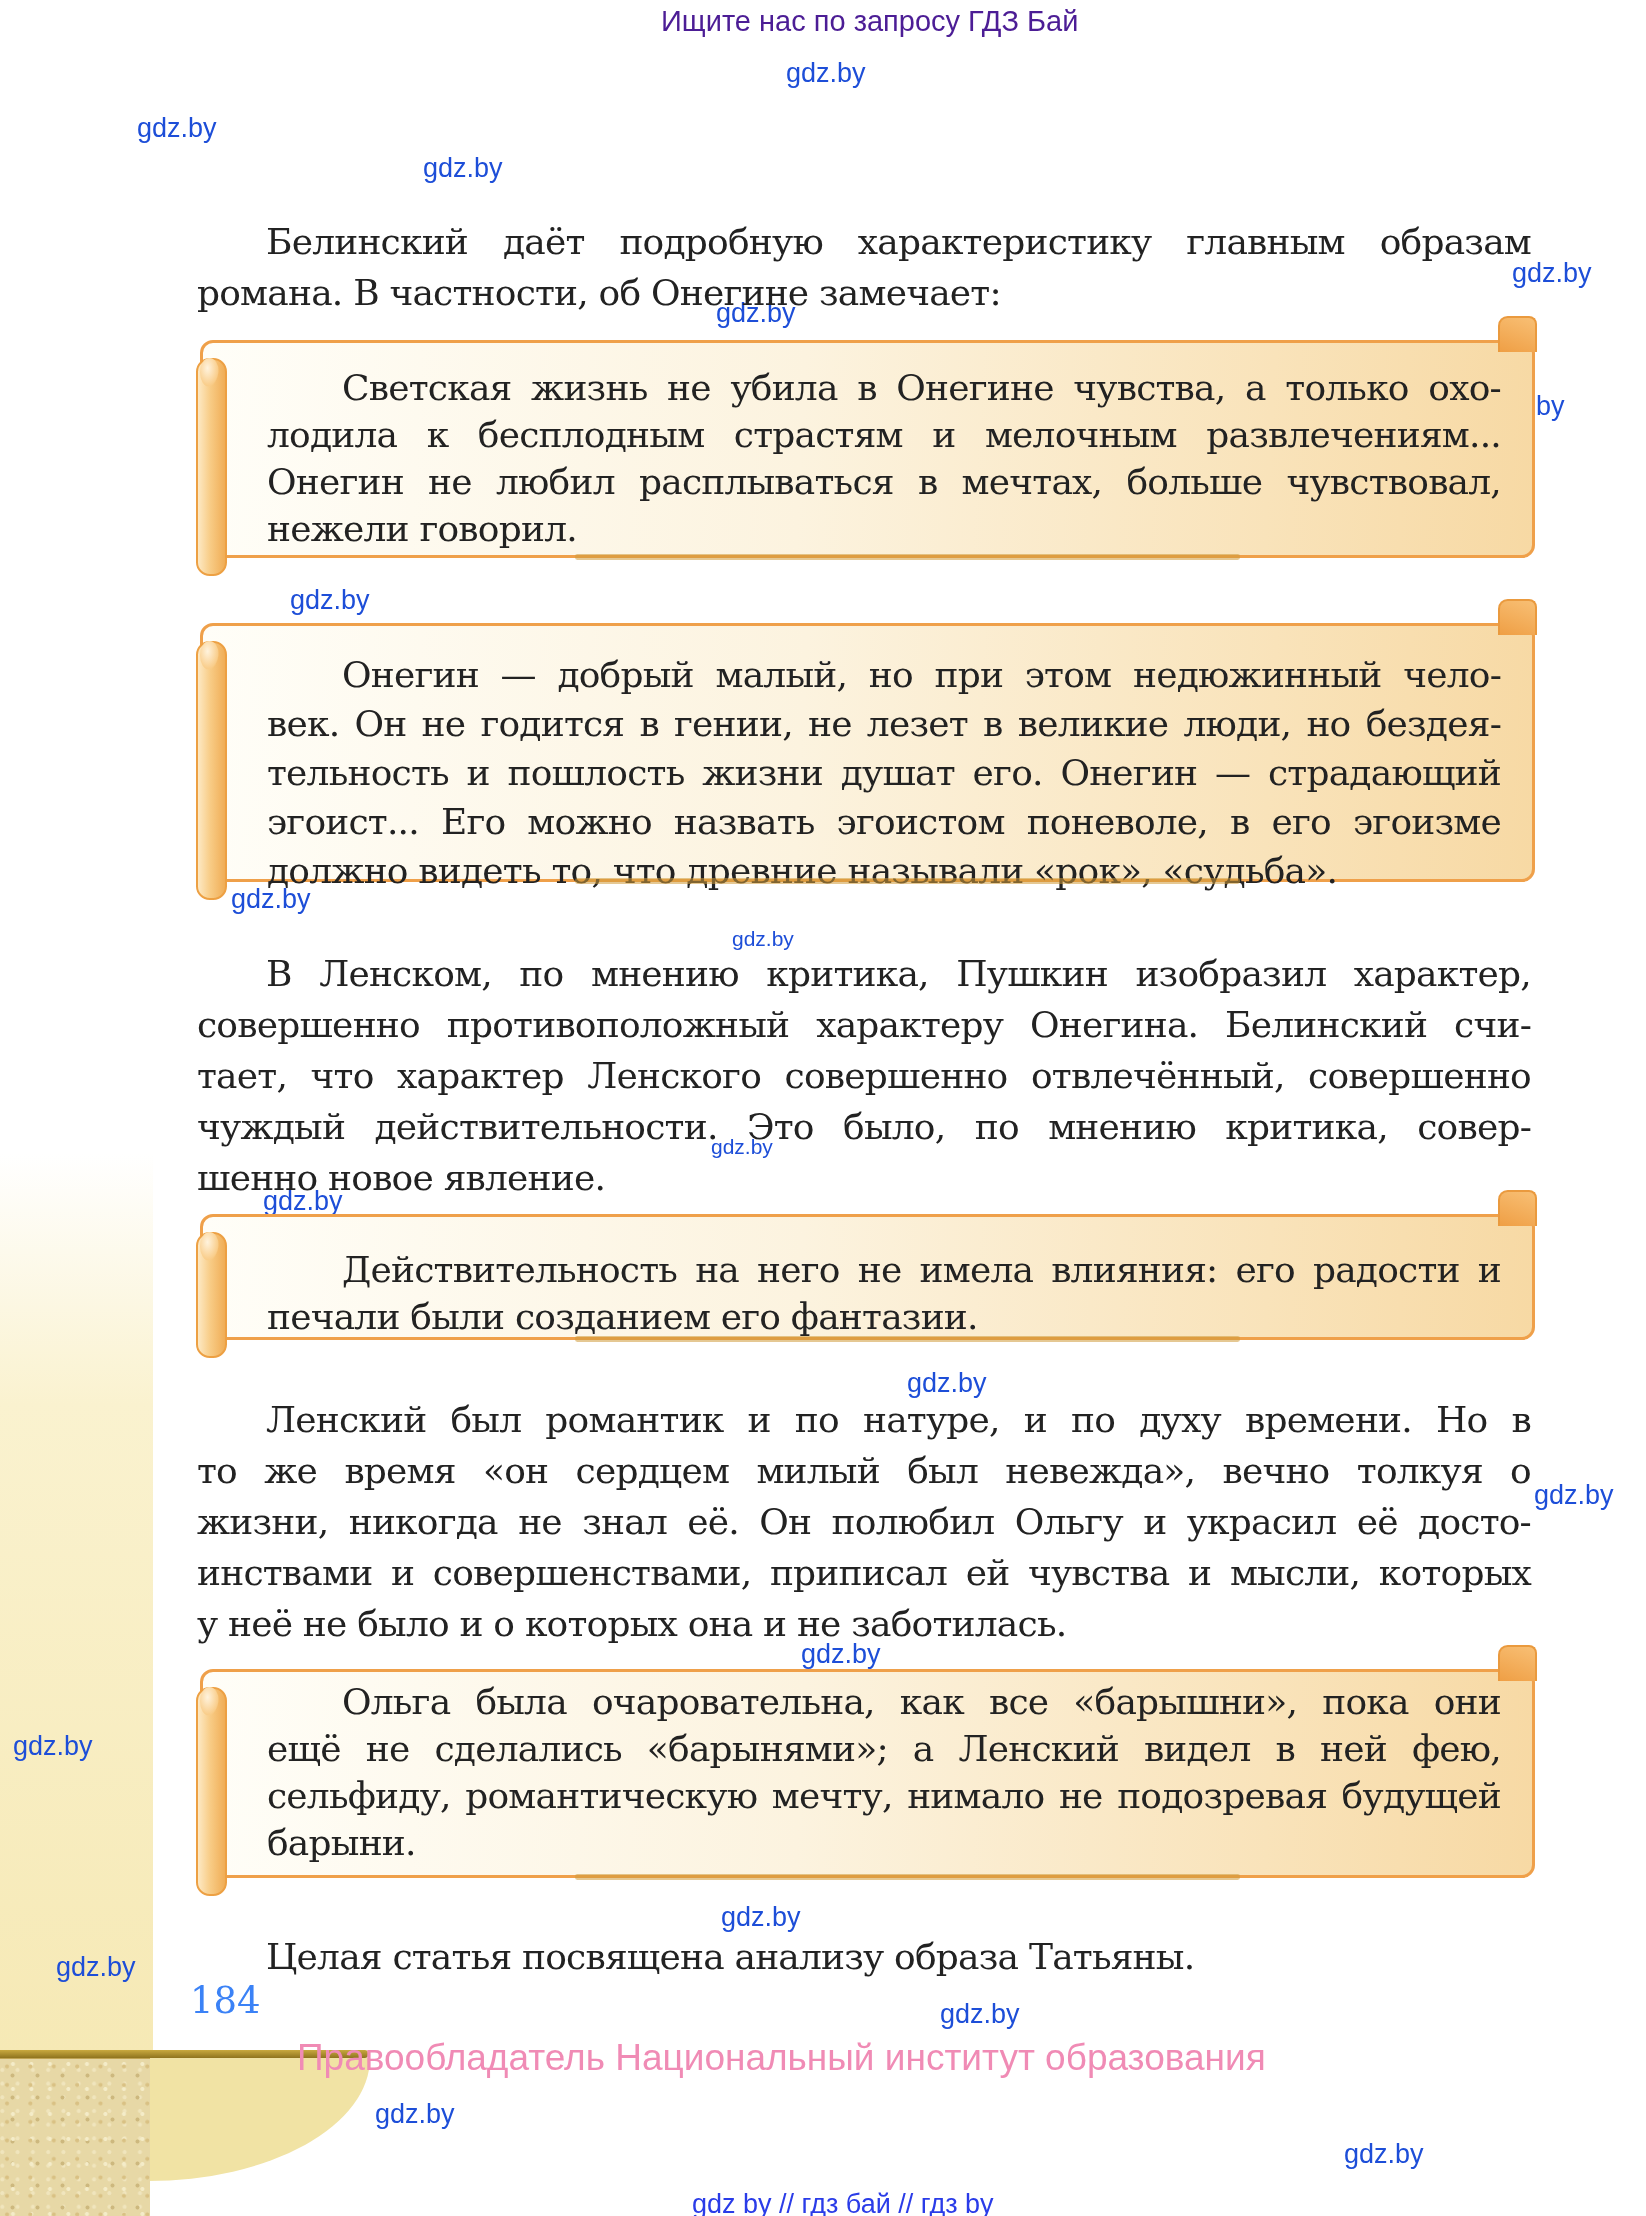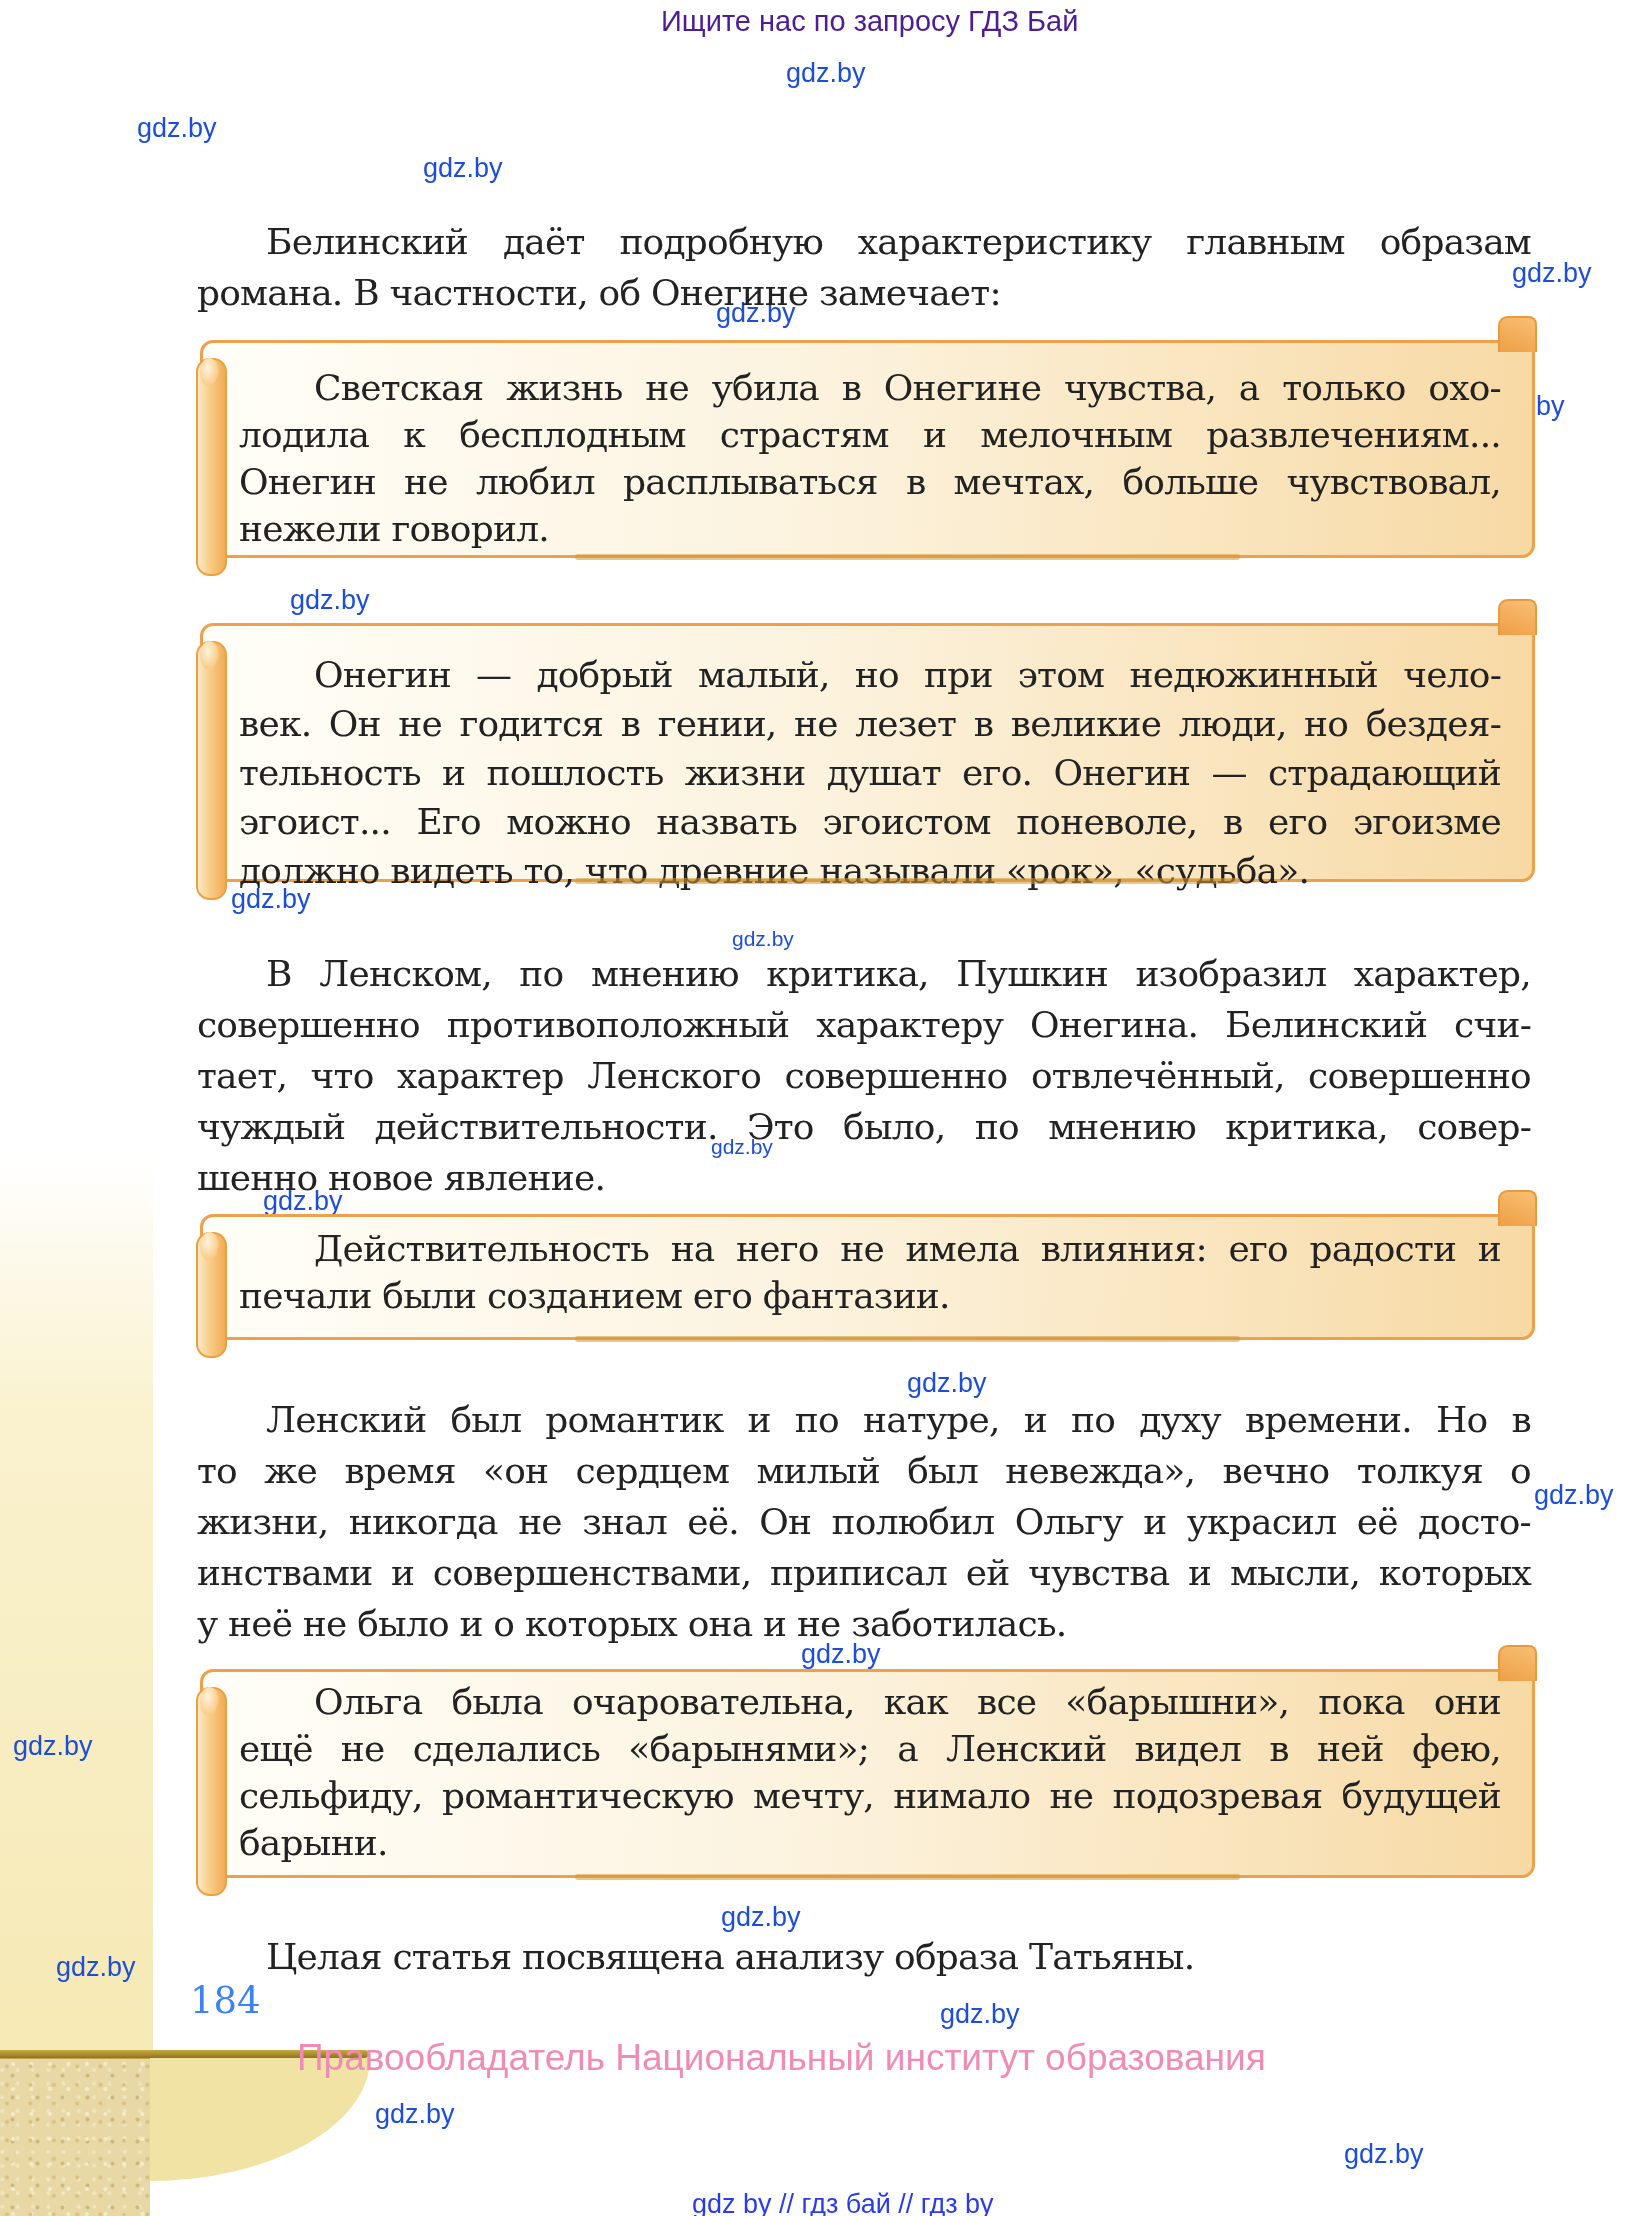--- a/index.html
+++ b/index.html
@@ -75,21 +75,21 @@
     content:'';position:absolute;top:-1.6px;left:2.4px;width:19.3px;height:29px;border-radius:50%;
     background:radial-gradient(ellipse at 40% 35%, #fff3dd 0%, #f9cd8a 65%, rgba(249,205,138,0) 72%);
   }
   .fold{
     position:absolute;right:-4.8px;top:-27px;width:35px;height:34px;
     background:linear-gradient(200deg,#f8bf74,#ef9f45);
     border:2.4px solid #ea9a3e;border-bottom:none;
     border-radius:9.7px 8px 0 0;
   }
   .qlines{font-size:36px;letter-spacing:-0.8px;padding:0 31px 0 36px;}
-  .qlines .line{height:47px;line-height:47px;white-space:nowrap;text-align:justify;text-align-last:justify;}
+  .qlines .line{height:47px;line-height:47px;white-space:nowrap;text-align:justify;text-align-last:justify;margin-left:28px;}
   .qlines.lh61 .line{height:49px;line-height:49px;}
   .qlines .line.first{text-indent:75px;}
   .qlines .line.last{text-align-last:left;}
   
   .page-number{
     position:absolute;left:190px;top:1979px;
     font-size:37px;color:#3b82f6;
   }
   .copyright{
     position:absolute;left:297px;top:2037px;
@@ -172,21 +172,21 @@
     <div class="line first">В Ленском, по мнению критика, Пушкин изобразил характер,</div>
     <div class="line">совершенно противоположный характеру Онегина. Белинский счи-</div>
     <div class="line">тает, что характер Ленского совершенно отвлечённый, совершенно</div>
     <div class="line">чуждый действительности. Это было, по мнению критика, совер-</div>
     <div class="line last">шенно новое явление.</div>
   </div>
 
   <div class="quote" style="top:1214px;height:126px">
     <div class="curl"></div>
     <div class="fold"></div>
-    <div class="qlines" style="padding-top:8px">
+    <div class="qlines" style="padding-top:29px">
       <div class="line first">Действительность на него не имела влияния: его радости и</div>
       <div class="line last">печали были созданием его фантазии.</div>
     </div>
   </div>
 
   <div class="bodytext" style="top:1394px">
     <div class="line first">Ленский был романтик и по натуре, и по духу времени. Но в</div>
     <div class="line">то же время «он сердцем милый был невежда», вечно толкуя о</div>
     <div class="line">жизни, никогда не знал её. Он полюбил Ольгу и украсил её досто-</div>
     <div class="line">инствами и совершенствами, приписал ей чувства и мысли, которых</div>

